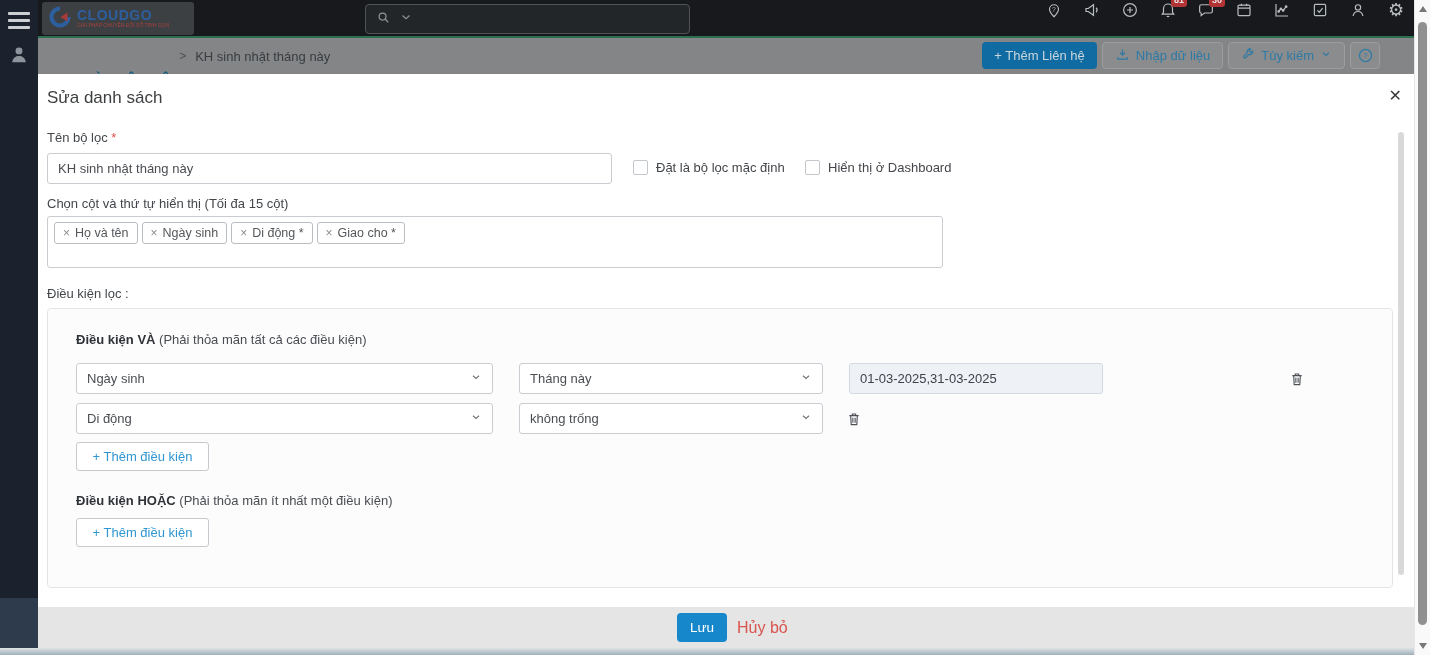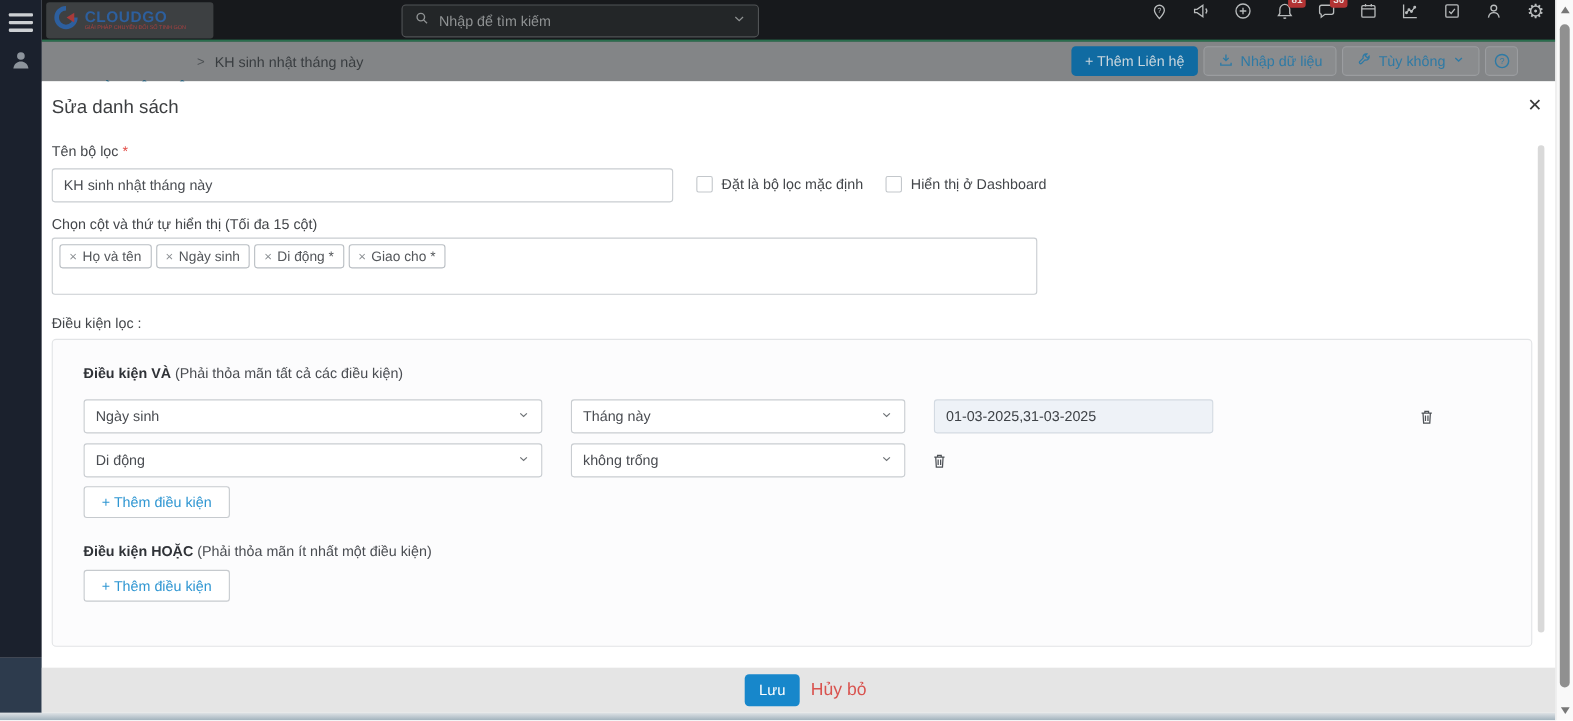--- a/index.html
+++ b/index.html
@@ -97,21 +97,20 @@
         <span class="logo-tagline">GIẢI PHÁP CHUYỂN ĐỔI SỐ TINH GỌN</span>
       </span>
     </div>
     <div class="searchbox">
       <span>
         <svg width="15" height="15" viewBox="0 0 24 24" fill="none" stroke="#8f9293" stroke-width="2">
             <circle cx="10.5" cy="10.5" r="5.5"></circle>
             <path d="M14.5 14.5L19.5 19.5"></path>
           </svg>
       </span>
-      <span class="search-text">Nhập để tìm kiếm</span>
       <span>
         <svg width="14" height="14" viewBox="0 0 24 24" fill="none" stroke="#8f9293" stroke-width="2">
             <polyline points="6,9.5 12,15 18,9.5"></polyline>
           </svg>
       </span>
     </div>
     <div class="top-icons">
       <span class="ticon">
         <svg width="18" height="18" viewBox="0 0 24 24" fill="none" stroke="currentColor" stroke-width="1.6">
             <path d="M12 21c-4-4.2-6-7.3-6-10a6 6 0 1 1 12 0c0 2.7-2 5.8-6 10z"></path>
@@ -195,21 +194,21 @@
             </svg>
         </span>
         <span>Nhập dữ liệu</span>
       </div>
       <div class="cbtn cbtn-ghost">
         <span>
           <svg width="14" height="14" viewBox="0 0 24 24" fill="none" stroke="#2e7aa5" stroke-width="2">
               <path d="M20 7a5 5 0 0 1-6.5 5.8L8 18.3a2 2 0 0 1-2.8-2.8l5.5-5.5A5 5 0 0 1 16.6 3.5L13.8 6.3l3.4 3.4L20 7z"></path>
             </svg>
         </span>
-        <span>Tùy không</span>
+        <span>Tùy kiếm</span>
         <span>
           <svg width="12" height="12" viewBox="0 0 24 24" fill="none" stroke="#2e7aa5" stroke-width="2.4">
               <polyline points="6,9.5 12,15 18,9.5"></polyline>
             </svg>
         </span>
       </div>
       <div class="cbtn cbtn-ghost cbtn-help">
         <svg width="17" height="17" viewBox="0 0 24 24" fill="none" stroke="#2e7aa5" stroke-width="1.8">
             <circle cx="12" cy="12" r="8.5"></circle>
             <text x="12" y="16" font-size="11" text-anchor="middle" fill="#2e7aa5" stroke="none">?</text>

